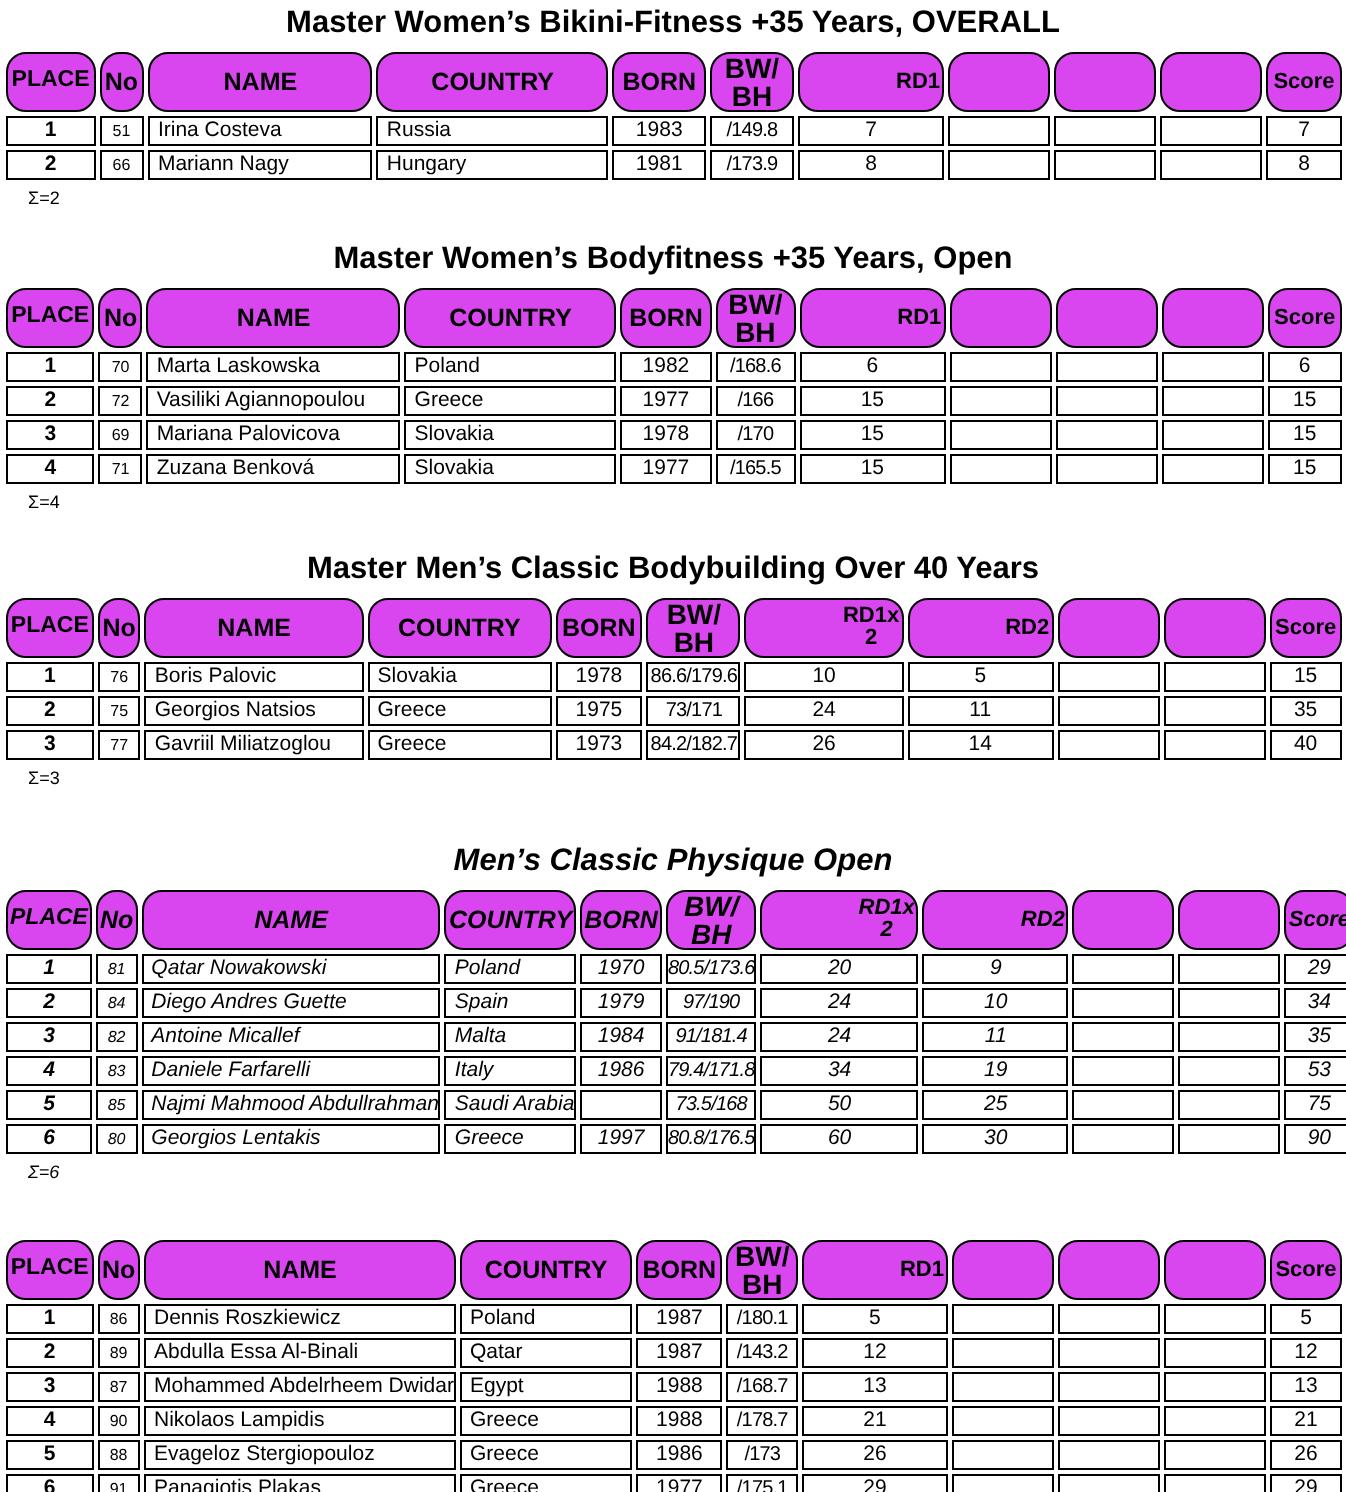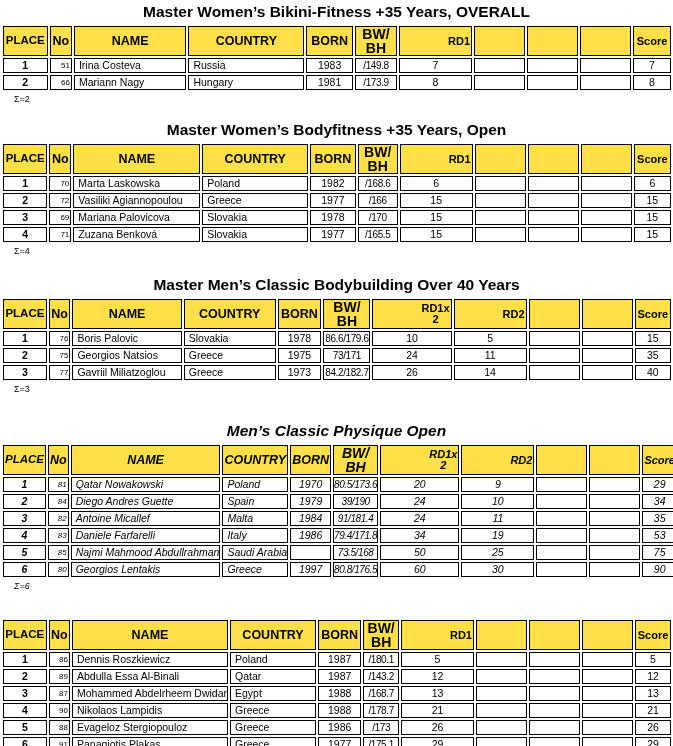--- a/index.html
+++ b/index.html
@@ -31,40 +31,41 @@
     margin-left: 1px;
   }
   th, td {
     border: 1px solid #000;
     overflow: hidden;
     padding: 0 1px;
     text-align: center;
     vertical-align: middle;
   }
   th {
-    background: #fde047;
+    background: #d946ef;
     font-weight: bold;
     font-size: 12.5px;
     height: 18px;
     line-height: 1.0;
     white-space: pre-line;
+    border-radius: 10px;
   }
   td {
     font-size: 10.5px;
     height: 13px;
     line-height: 13px;
     white-space: nowrap;
     background: #ffffff;
   }
   th.c0 { font-size: 11.5px; }
   th.c5 { font-size: 14px; }
   th.c6, th.c7, th.c8, th.c9 { font-size: 11px; padding-left: 48px; }
   th.c10 { font-size: 11px; }
   td.c0 { font-weight: bold; }
-  td.c1 { font-size: 8px; text-align: right; }
+  td.c1 { font-size: 8px; }
   td.c2, td.c3 { text-align: left; padding: 0 0 0 4px; }
   td.c5 { font-size: 10px; letter-spacing: -0.4px; padding: 0; }
   .sigma {
     font-size: 9px;
     line-height: 10px;
     margin: 2px 0 0 14px;
   }
 </style>
 </head>
 <body>
@@ -341,21 +342,21 @@
             <td class="c8"></td>
             <td class="c9"></td>
             <td class="c10">29</td>
           </tr>
           <tr>
             <td class="c0">2</td>
             <td class="c1">84</td>
             <td class="c2">Diego Andres Guette</td>
             <td class="c3">Spain</td>
             <td class="c4">1979</td>
-            <td class="c5">39/190</td>
+            <td class="c5">97/190</td>
             <td class="c6">24</td>
             <td class="c7">10</td>
             <td class="c8"></td>
             <td class="c9"></td>
             <td class="c10">34</td>
           </tr>
           <tr>
             <td class="c0">3</td>
             <td class="c1">82</td>
             <td class="c2">Antoine Micallef</td>

